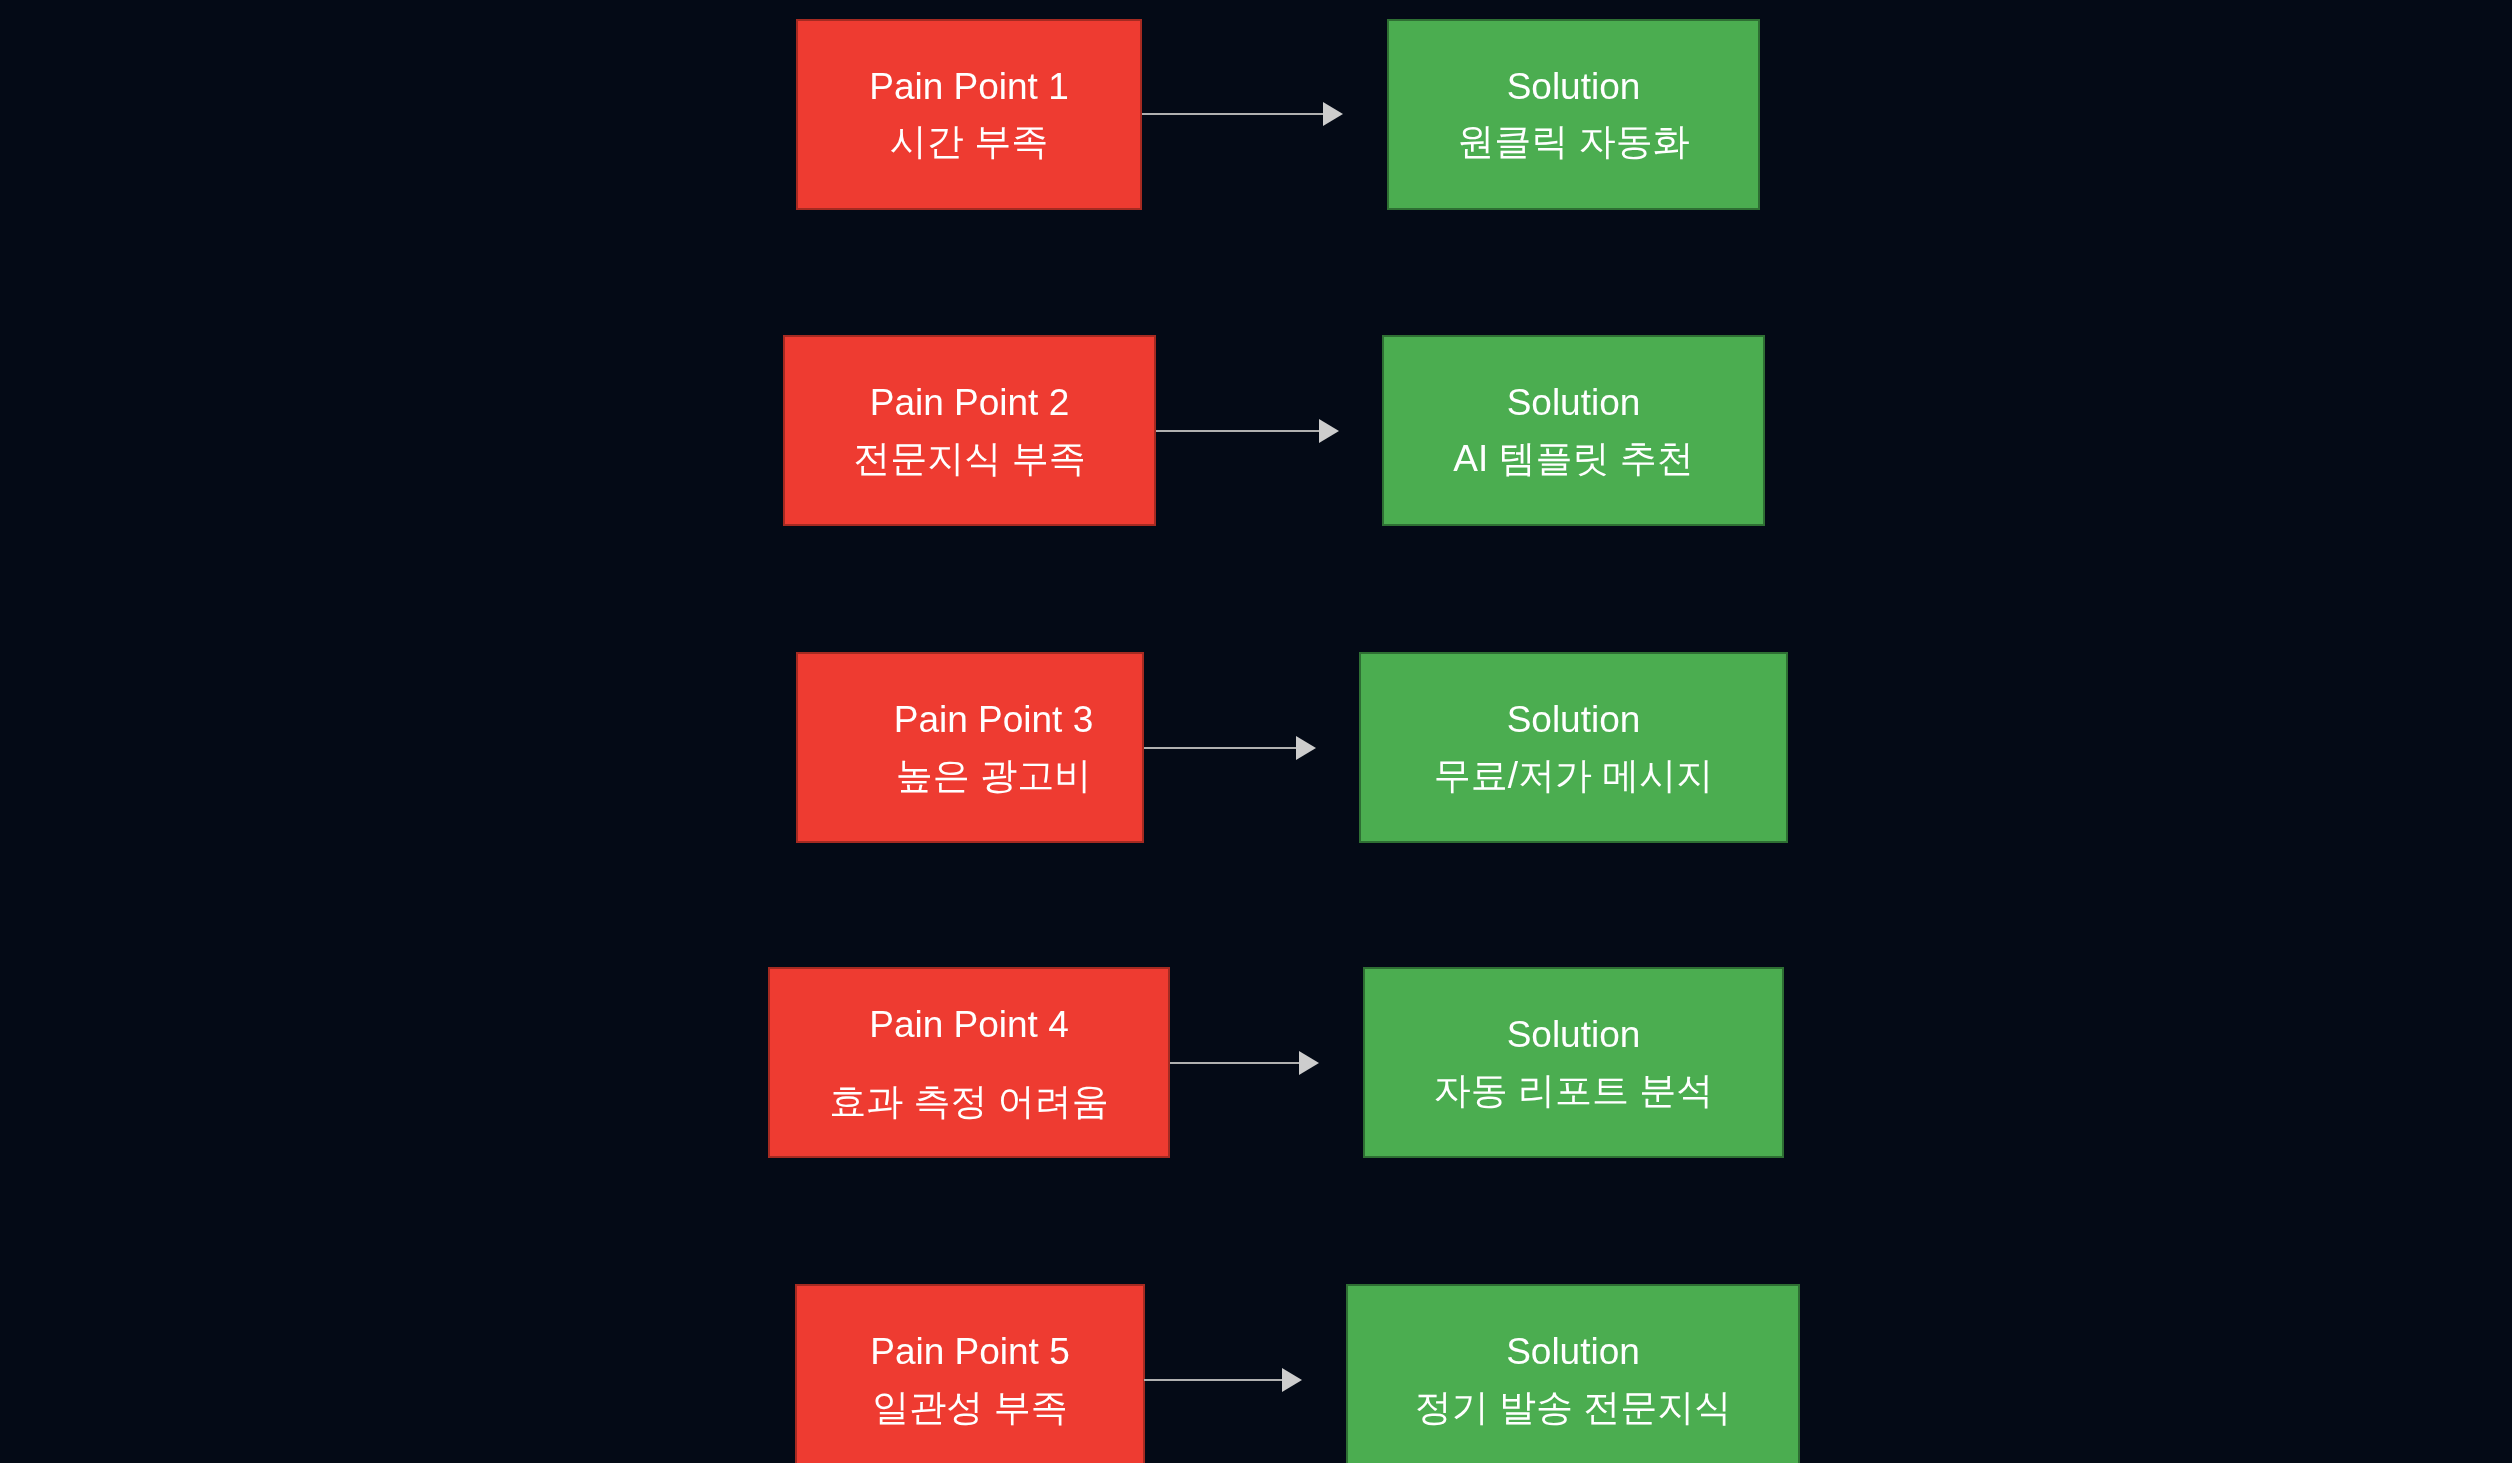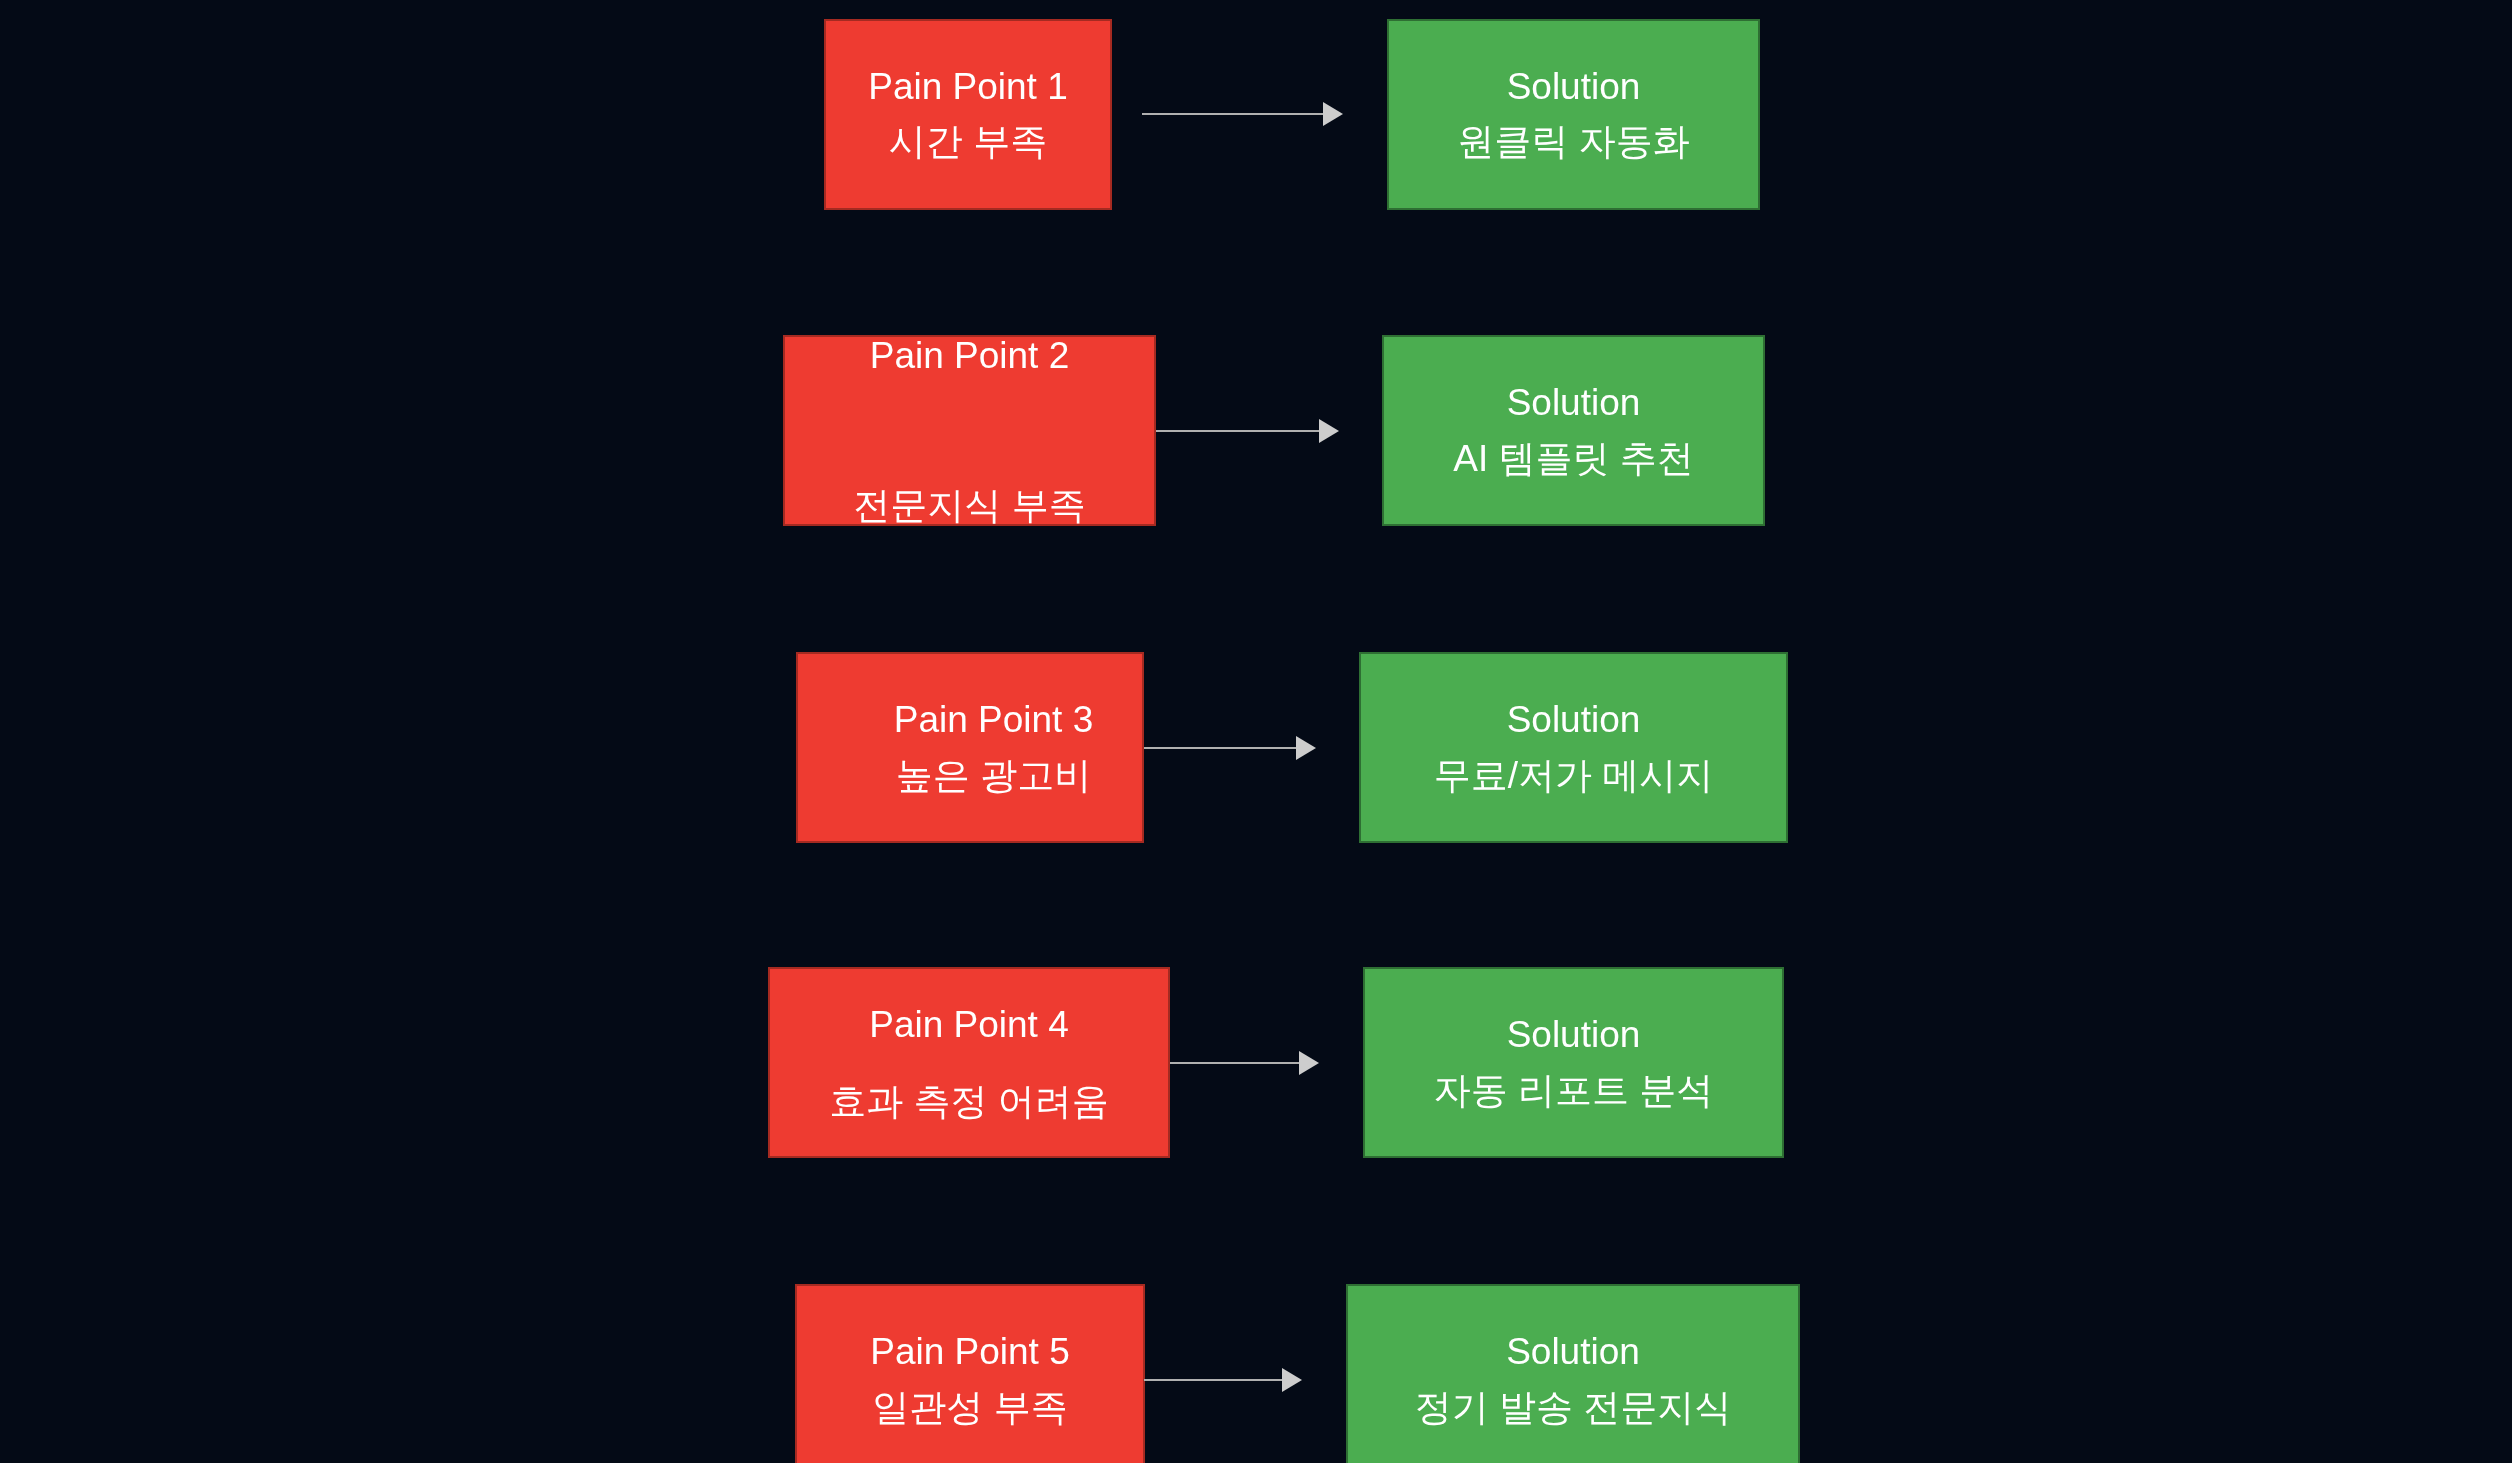--- a/index.html
+++ b/index.html
@@ -21,25 +21,25 @@
   .pain{background:var(--pain);border:2.8px solid var(--pain-border);}
   .solution{background:var(--sol);border:2.8px solid var(--sol-border);margin-left:44px;}
   .arrow{position:absolute;height:24px;display:flex;align-items:center;}
   .arrow .shaft{flex:1;height:2.8px;background:var(--arrow);}
   .arrow .head{
     width:0;height:0;margin-left:-0.9px;
     border-left:20.3px solid var(--arrow-head);
     border-top:12px solid transparent;border-bottom:12px solid transparent;
   }
   
-  .r1 .pain{left:796px;top:18.5px;width:288px;margin-left:28px;}
+  .r1 .pain{left:796px;top:18.5px;width:346px;}
   .r1 .solution{left:1343px;top:18.5px;width:373px;}
   .r1 .arrow{left:1142px;top:102px;width:201px;}
   
-  .r2 .pain{left:783px;top:335px;width:373px;justify-content:space-between;}
+  .r2 .pain{left:783px;top:335px;width:373px;}
   .r2 .solution{left:1338px;top:335px;width:383px;}
   .r2 .arrow{left:1156px;top:419px;width:183px;}
   
   .r3 .pain{left:796px;top:652px;width:348px;padding-left:47px;}
   .r3 .solution{left:1315px;top:652px;width:429px;}
   .r3 .arrow{left:1144px;top:736px;width:172px;}
   
   .r4 .pain{left:768px;top:967px;width:402px;gap:40px;}
   .r4 .solution{left:1319px;top:967px;width:421px;}
   .r4 .arrow{left:1170px;top:1051px;width:149px;}

